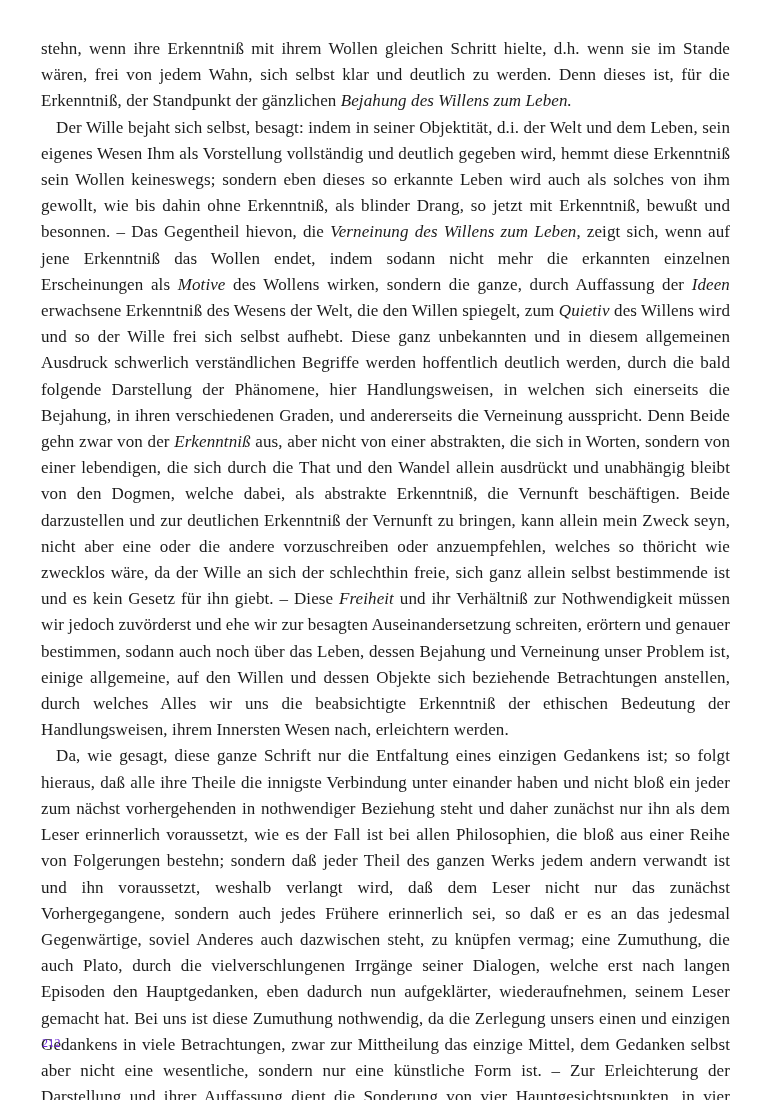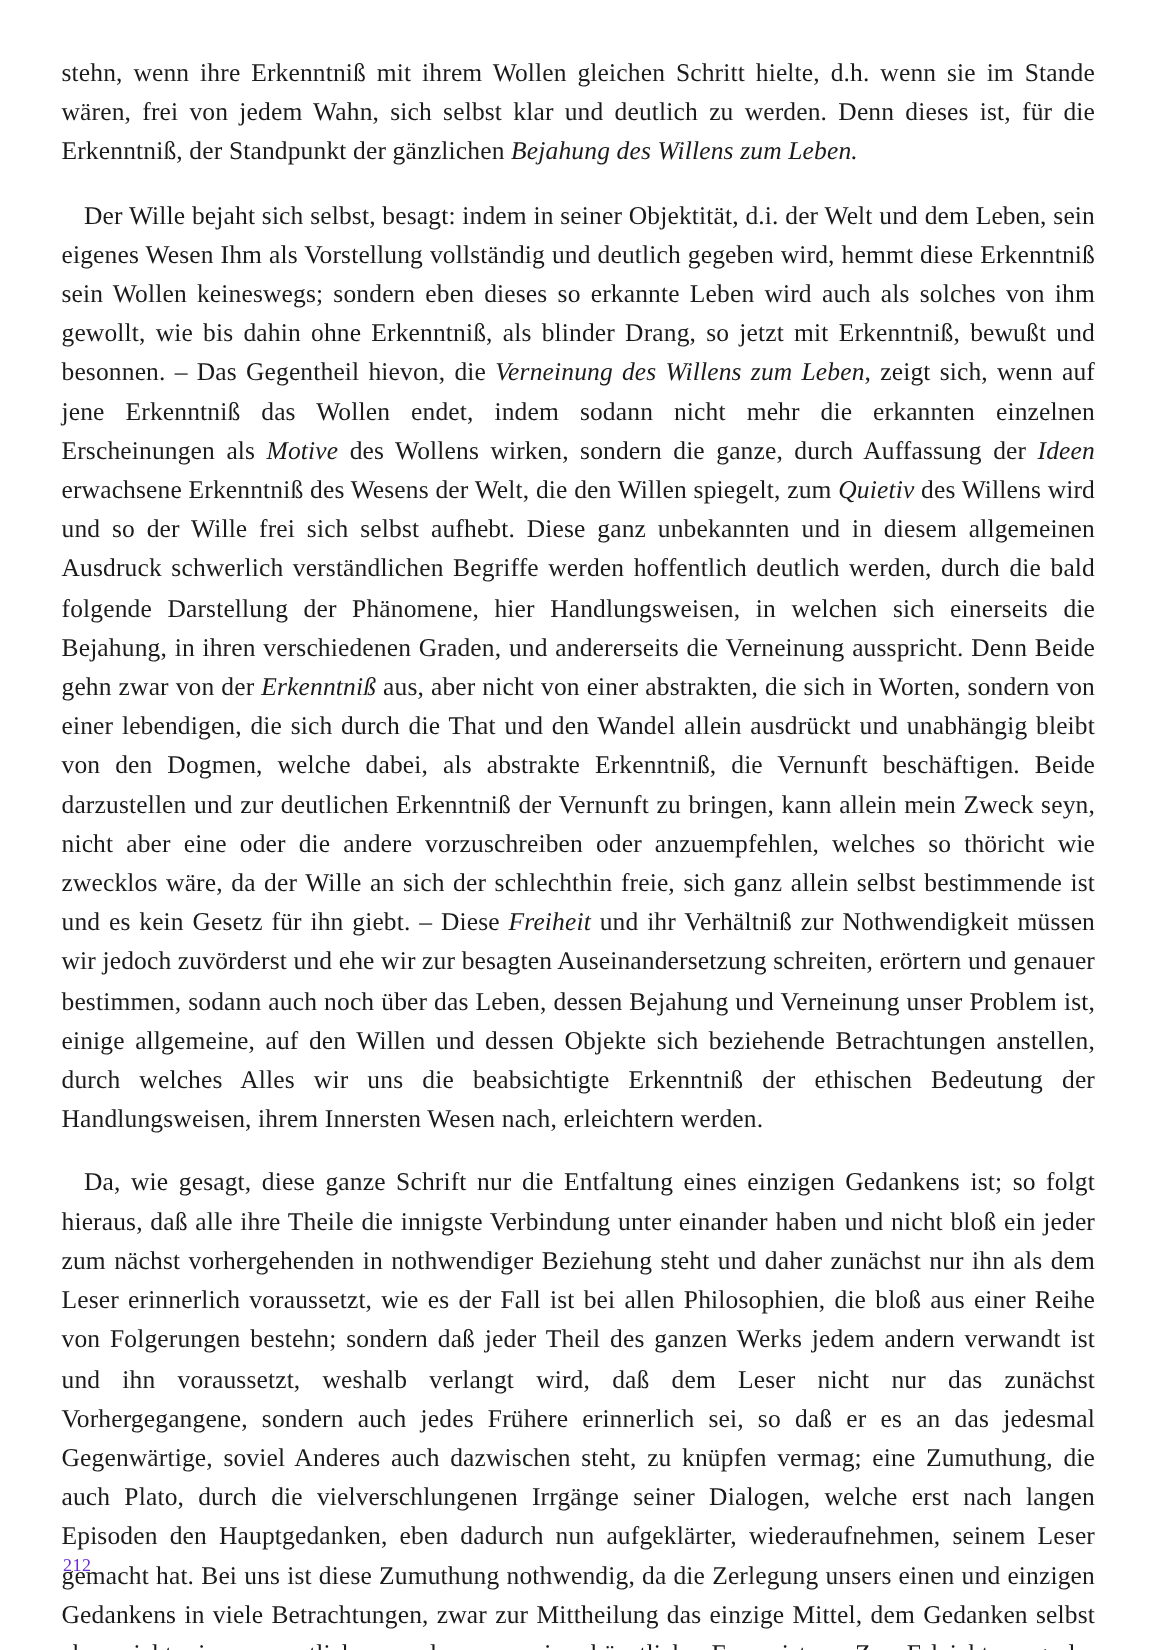--- a/index.html
+++ b/index.html
@@ -30,21 +30,20 @@
     -webkit-hyphens: auto;
     overflow-wrap: break-word;
   }
   .para {
     margin: 0;
     padding: 0;
     text-indent: 0;
   }
   .para.indent {
     text-indent: 15px;
-    margin-top: 16px;
   }
   .para em {
     font-style: italic;
   }
   .page-number {
     position: absolute;
     left: 42px;
     top: 1036px;
     font-size: 12px;
     line-height: 14px;

